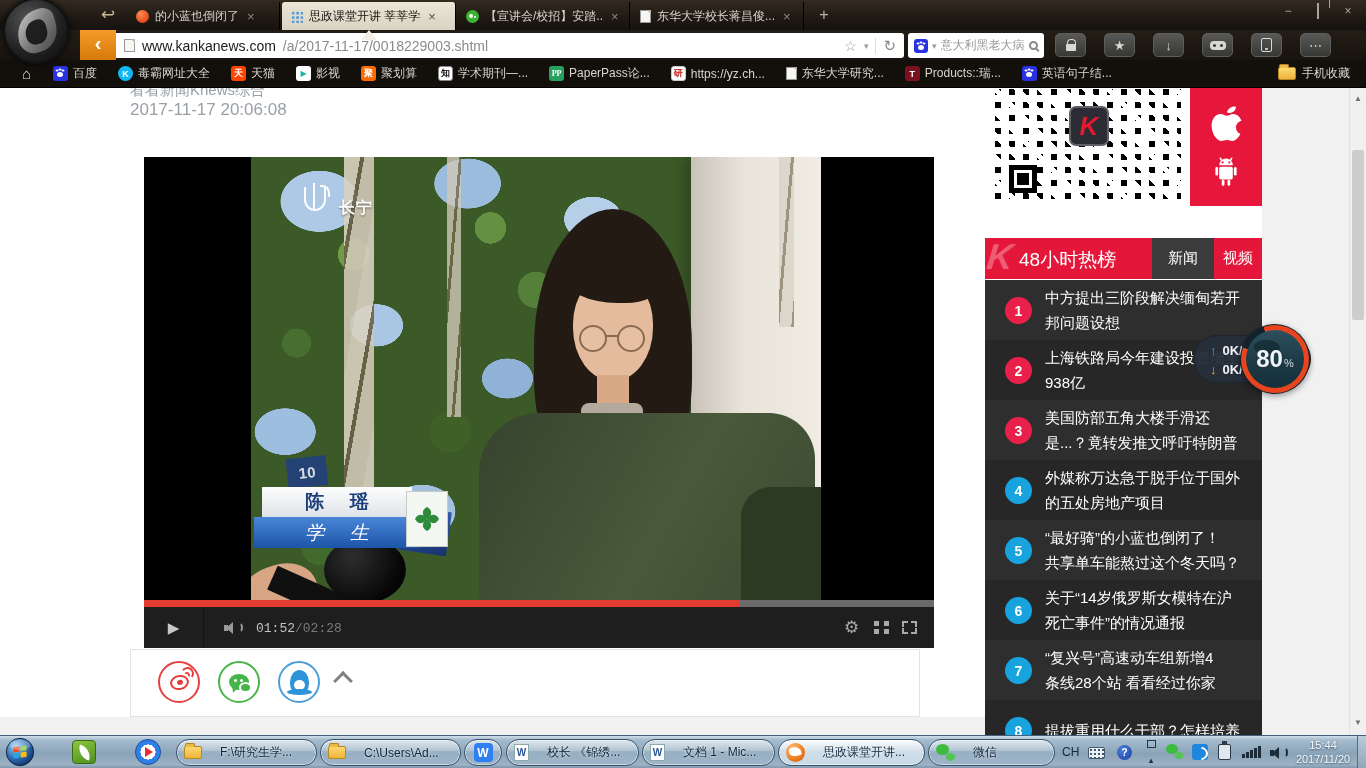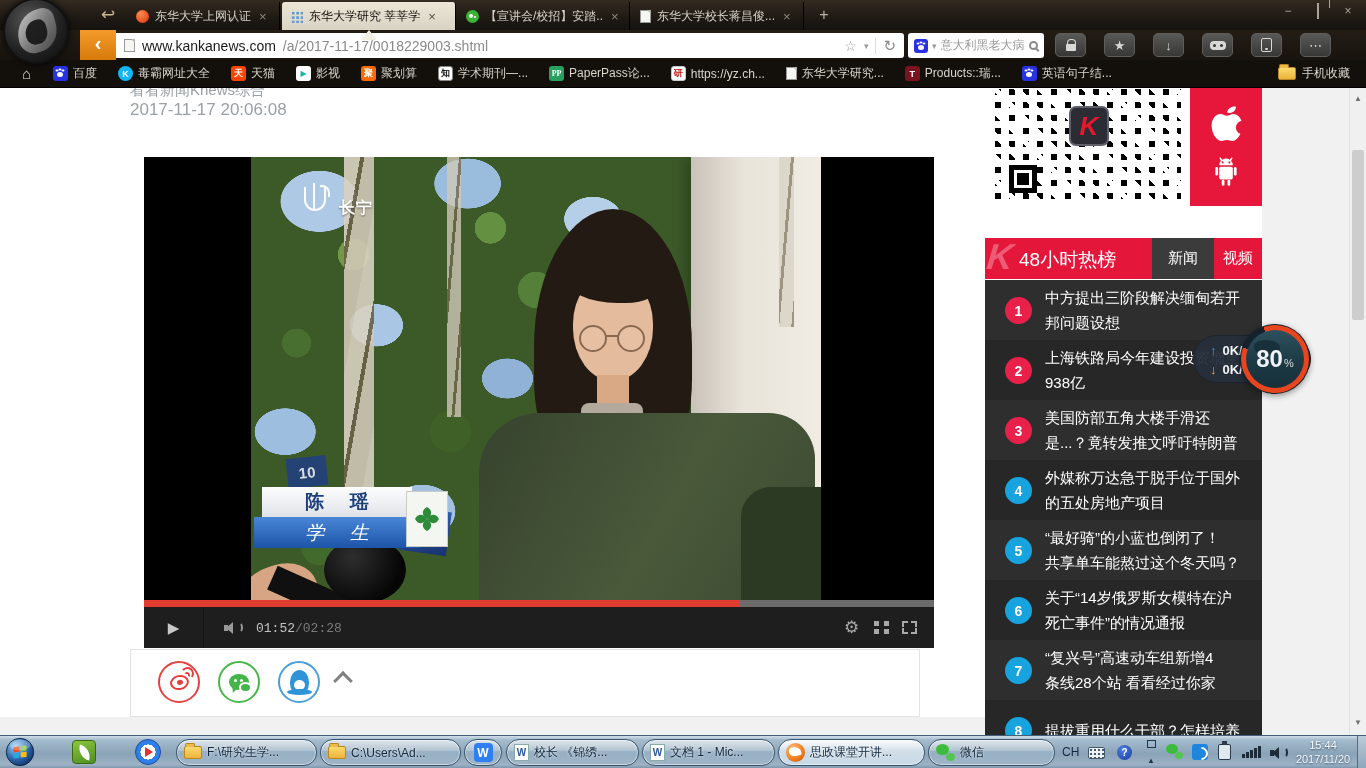--- a/index.html
+++ b/index.html
@@ -302,21 +302,21 @@
     background:linear-gradient(160deg,#8cc63f,#4e8f1e); border:1px solid #3a6a14; cursor:pointer; }
   .tk-corel::after { content:""; position:absolute; left:5px; top:5px; width:13px; height:13px;
     background:#fff; border-radius:0 100% 0 100%; transform:rotate(15deg); }
   .tk-mp { position:absolute; left:135px; top:3px; width:26px; height:26px; border-radius:50%;
     background:radial-gradient(circle at 50% 50%, #ffffff 0 44%, #2f7fe8 45%); border:1px solid #1a4a9e;
     display:flex; align-items:center; justify-content:center; cursor:pointer; }
   .tk-mp::after { content:""; border-top:5px solid transparent; border-bottom:5px solid transparent;
     border-left:8px solid #e8302a; margin-left:2px; }
   .tbtn { position:absolute; top:3px; height:27px; border:1px solid #39536b; border-radius:13px;
     background:linear-gradient(180deg, rgba(255,255,255,.62), rgba(255,255,255,.28) 45%, rgba(190,210,228,.28) 46%, rgba(160,185,205,.38));
-    box-shadow:inset 0 0 0 1px rgba(255,255,255,.5); display:flex; align-items:center; gap:5px;
+    box-shadow:inset 0 0 0 1px rgba(255,255,255,.5); display:flex; align-items:center; gap:18px;
     padding:0 7px; cursor:pointer; }
   .tbtn.active { background:linear-gradient(180deg, rgba(255,255,255,.95), rgba(238,246,252,.7) 45%, rgba(210,228,240,.8)); }
   .tbtn .lbl { font-size:12px; color:#10263c; white-space:nowrap; overflow:hidden; text-overflow:ellipsis;
     text-shadow:0 0 3px rgba(255,255,255,.9); }
   .word-ico { width:15px; height:17px; background:#fff; border:1px solid #8aa; display:flex; align-items:center;
     justify-content:center; font-size:10px; font-weight:bold; color:#2b579a; flex:none; }
   .wps-ico { width:19px; height:19px; background:#2f7ff1; border-radius:4px; display:flex; align-items:center;
     justify-content:center; font-size:12px; font-weight:bold; color:#fff; flex:none; }
   .lb-ico { width:19px; height:19px; border-radius:50%;
     background:radial-gradient(circle at 35% 30%, #ffc080, #f08020 55%, #c85008); position:relative; flex:none; }
@@ -367,26 +367,26 @@
 <div id="screen">
 
   <div class="tabbar">
     <div class="liebao-logo">
       <div class="liebao-swoosh"></div>
     </div>
     <div class="back-nav">↩</div>
 
     <div class="tab" style="left:128px; width:152px;">
       <span class="t-ico-red"></span>
-      <span class="title">东华大学上网认证</span>
+      <span class="title">的小蓝也倒闭了</span>
       <span class="close">×</span>
     </div>
     <div class="tab active" style="left:282px; width:174px;">
       <span class="t-ico-grid"></span>
-      <span class="title">东华大学研究 莘莘学</span>
+      <span class="title">思政课堂开讲 莘莘学</span>
       <span class="close">×</span>
     </div>
     <div class="tab" style="left:458px; width:172px;">
       <span class="t-ico-wx"></span>
       <span class="title">【宣讲会/校招】安踏...</span>
       <span class="close">×</span>
     </div>
     <div class="tab" style="left:632px; width:172px;">
       <span class="page-ico"></span>
       <span class="title">东华大学校长蒋昌俊...</span>

